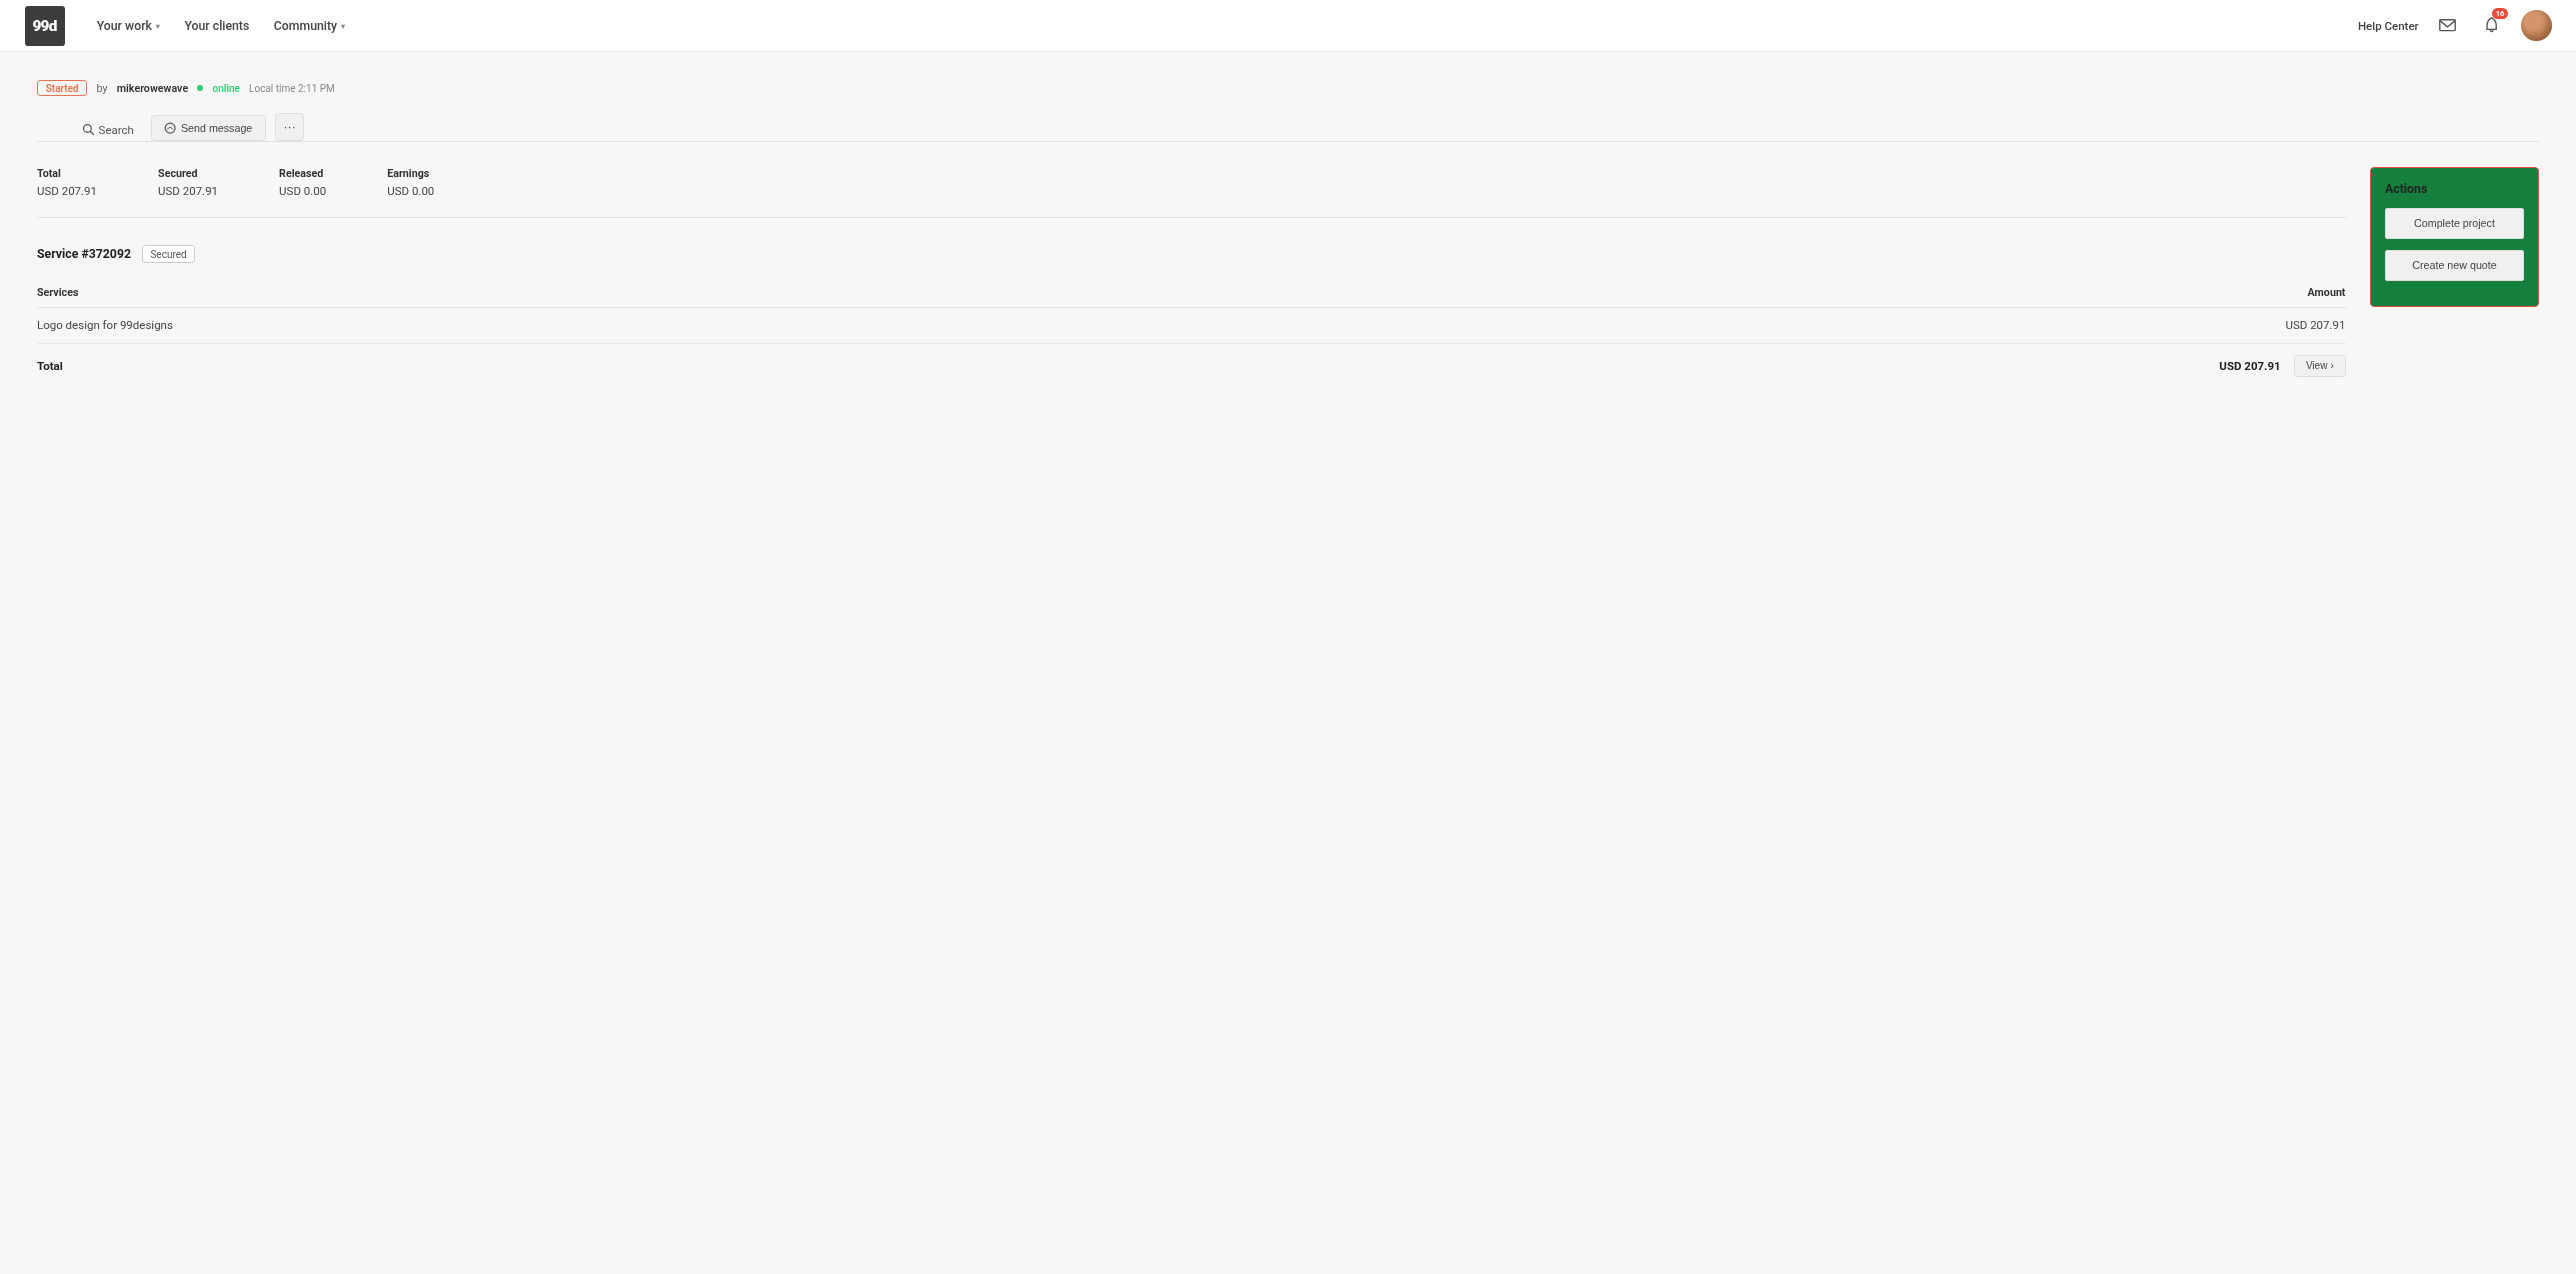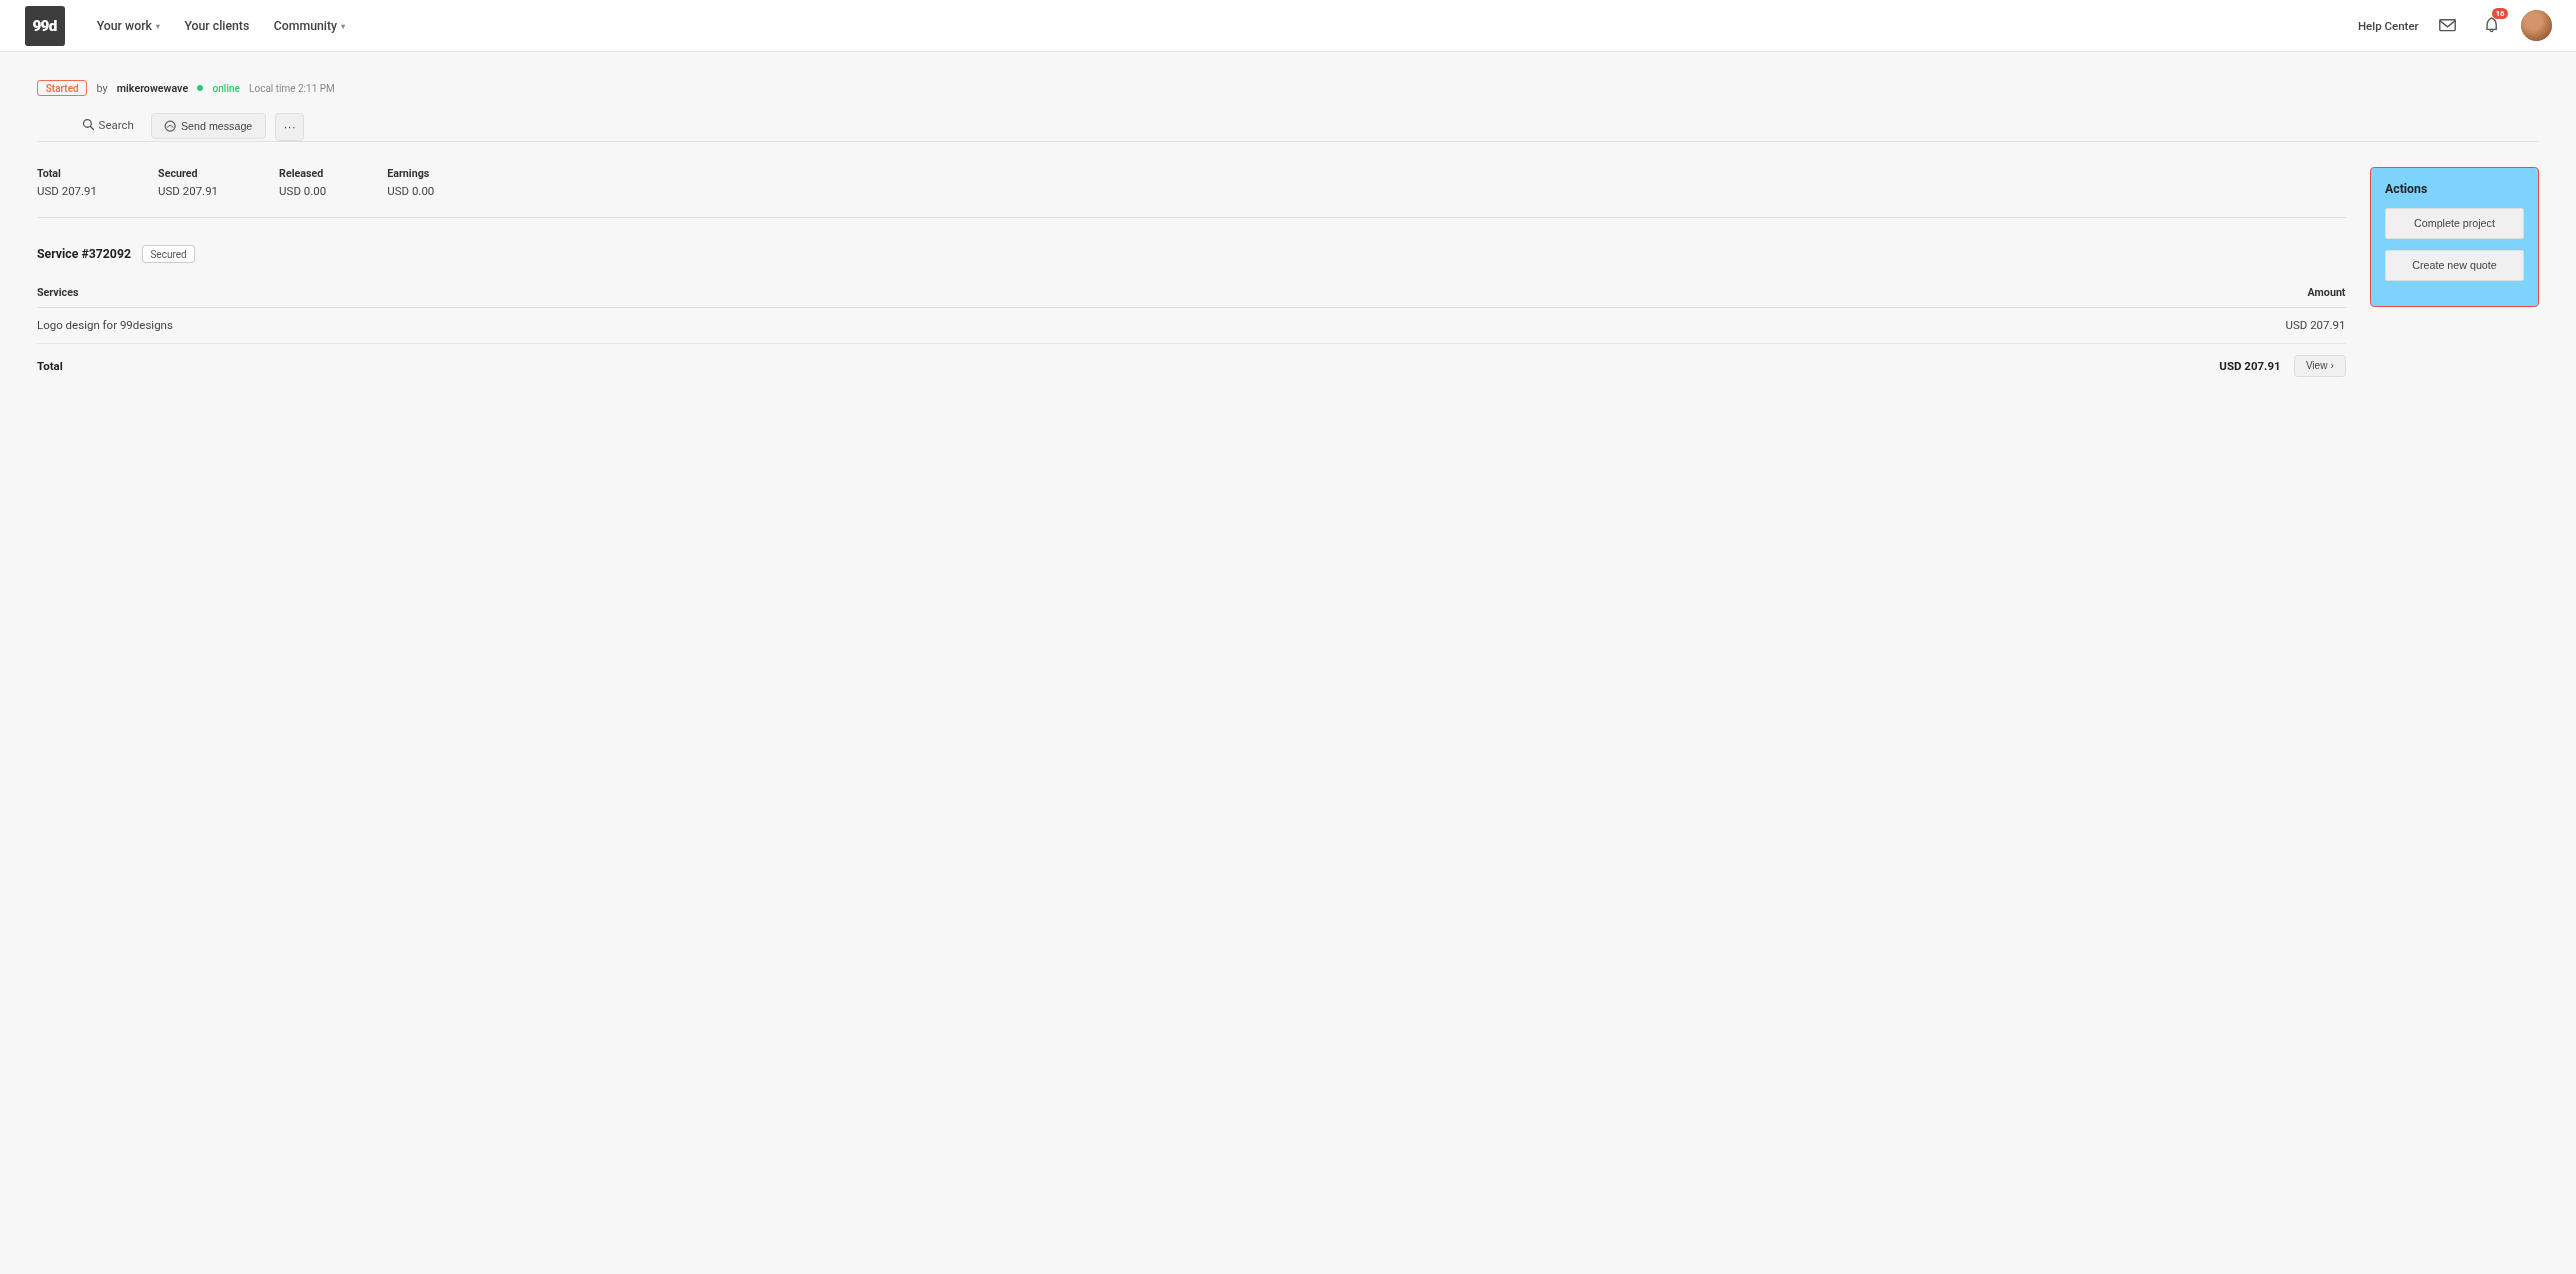--- a/index.html
+++ b/index.html
@@ -168,21 +168,21 @@
     }
     .tab.active {
       color: #222;
       font-weight: 700;
       border-bottom: 2.3px solid #222;
       outline: 1.5px solid #e74c3c;
       outline-offset: 1.5px;
     }
     .tab-bar-right {
       display: flex;
-      align-items: flex-start;
+      align-items: flex-end;
       gap: 9.2px;
     }
     .search-btn {
       display: flex;
       align-items: center;
       gap: 4.6px;
       font-size: 11.5px;
       color: #555;
       cursor: pointer;
       padding: 4.6px 7.7px;
@@ -300,21 +300,21 @@
       padding: 4.6px 10.7px;
       font-size: 10px;
       color: #444;
       cursor: pointer;
       margin-left: 10.7px;
     }
 
     
     .actions-panel {
       width: 169px;
-      background: #7dd3fc;
+      background: #15803d;
       border: 1.5px solid #e74c3c;
       border-radius: 4.6px;
       padding: 14px;
       flex-shrink: 0;
     }
     .actions-title {
       font-size: 12.3px;
       font-weight: 700;
       color: #222;
       margin-bottom: 12.3px;

